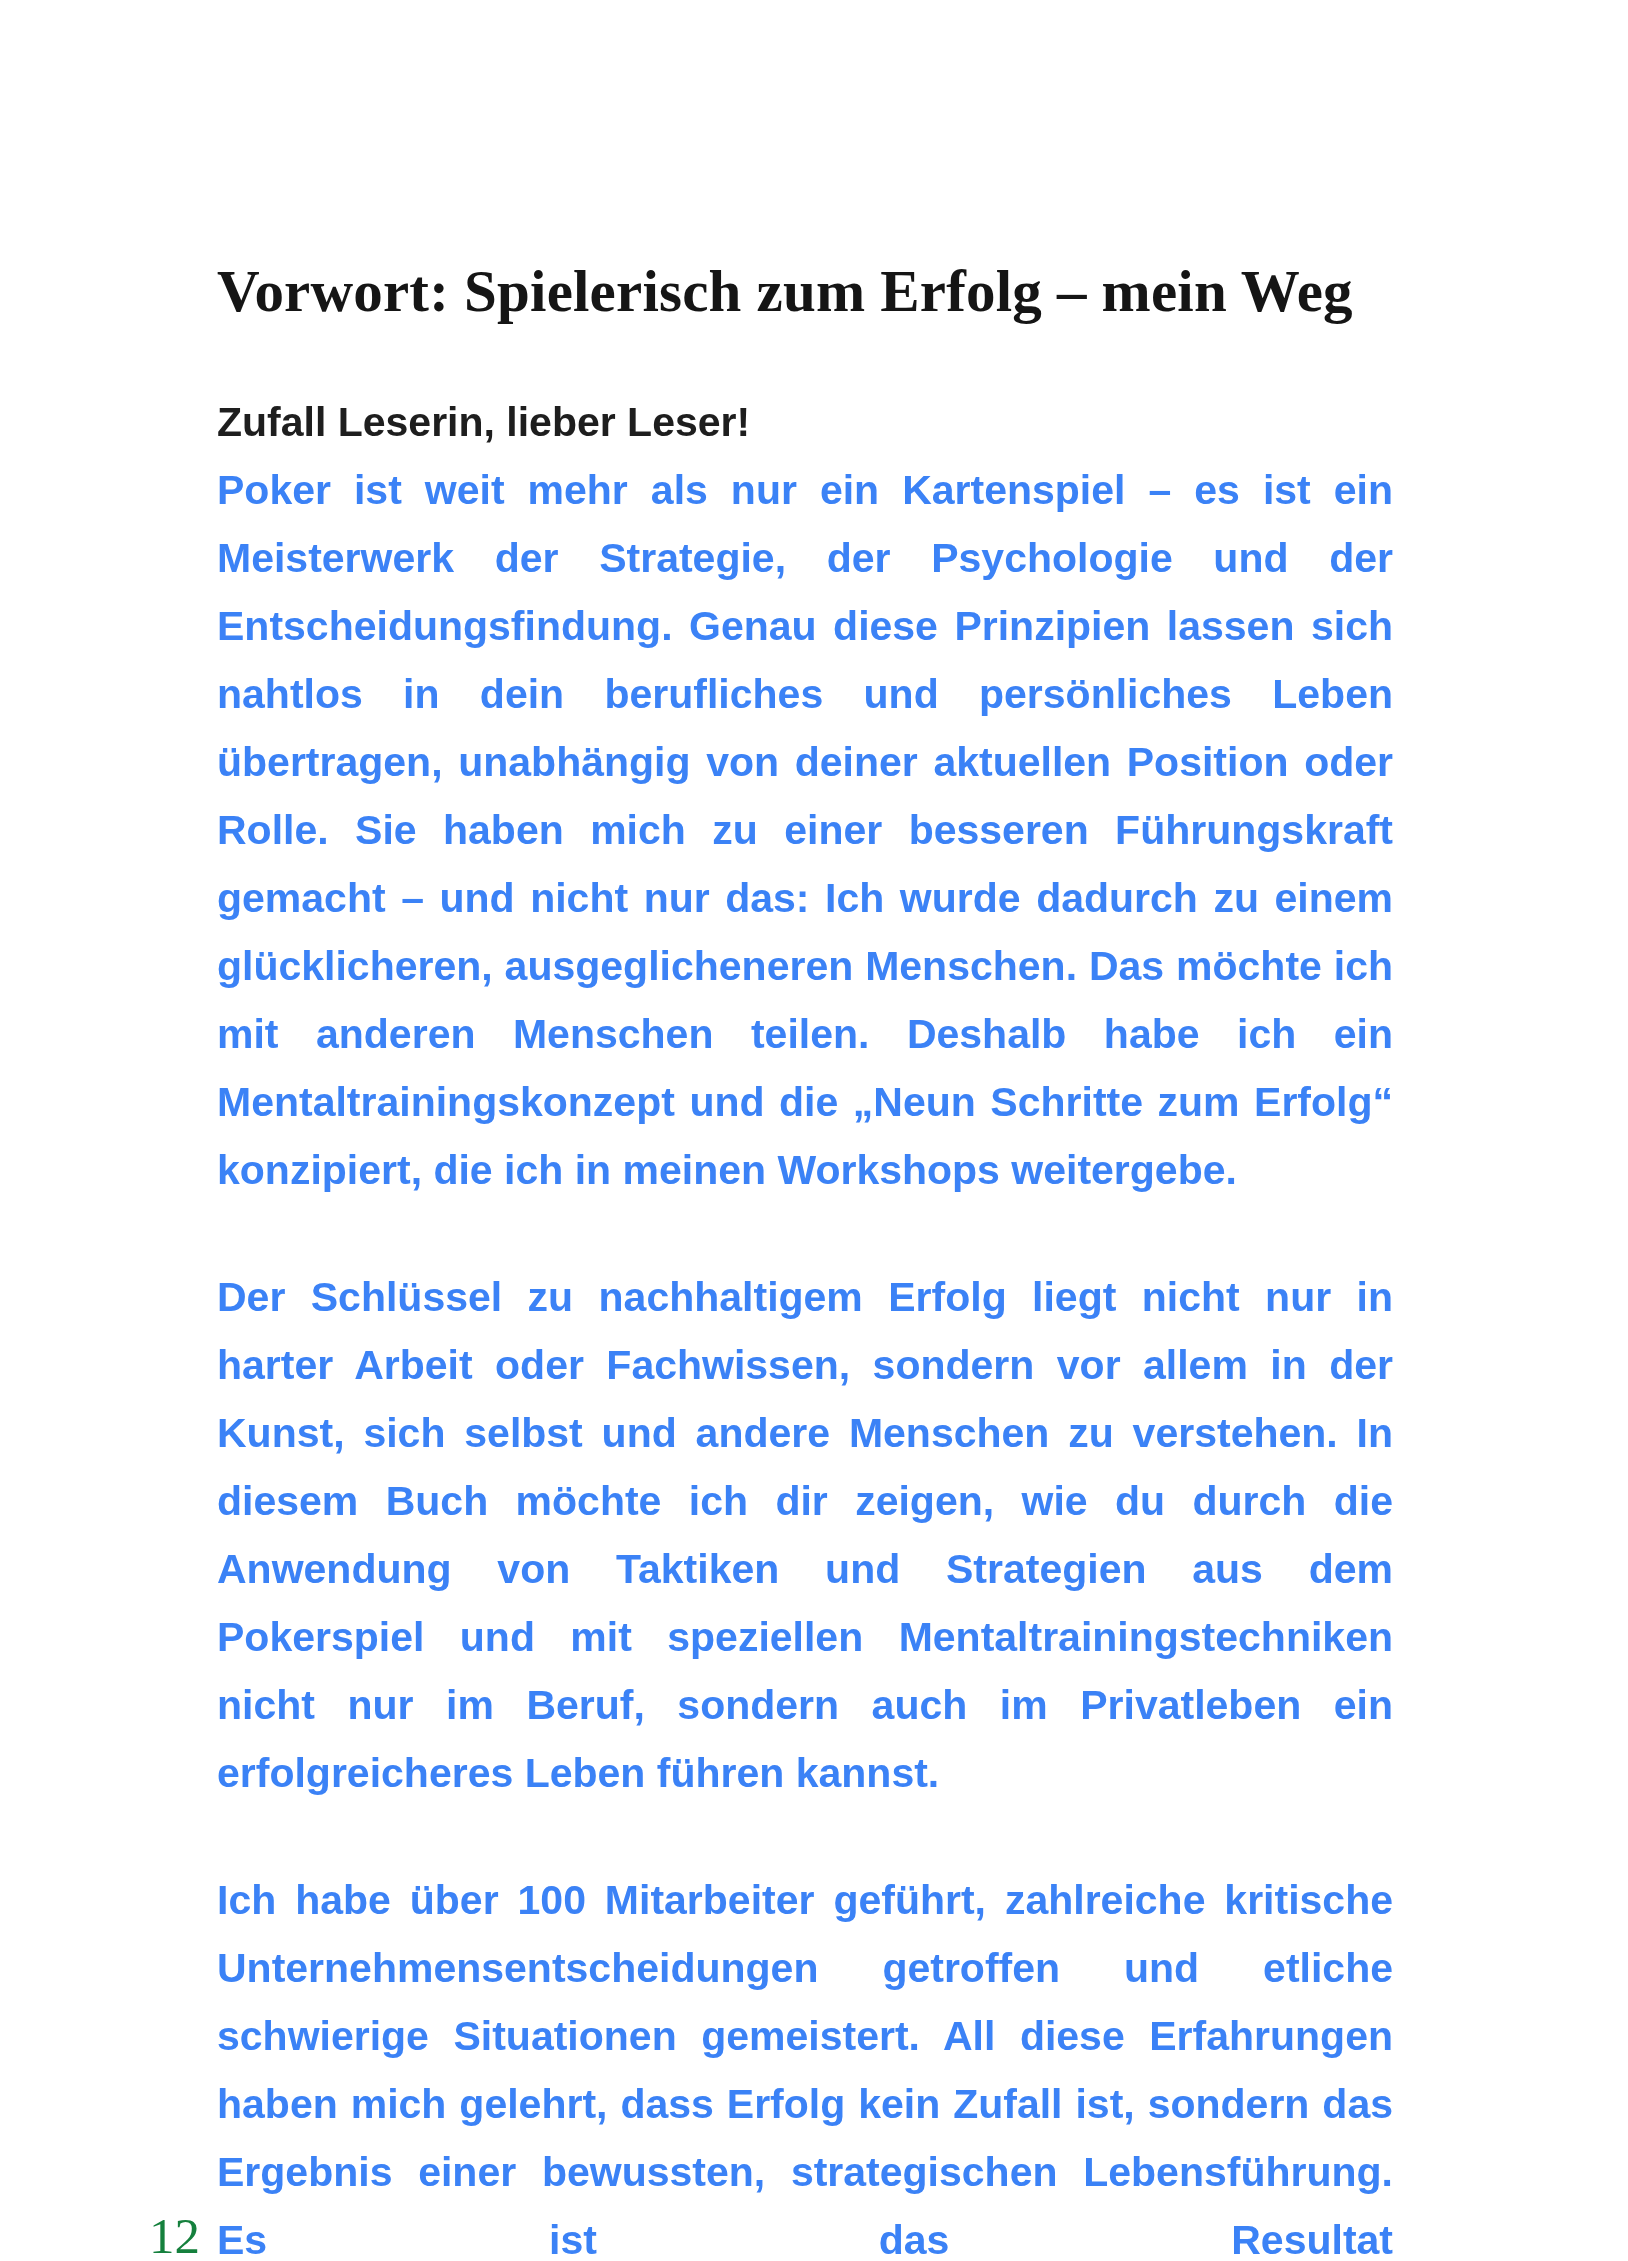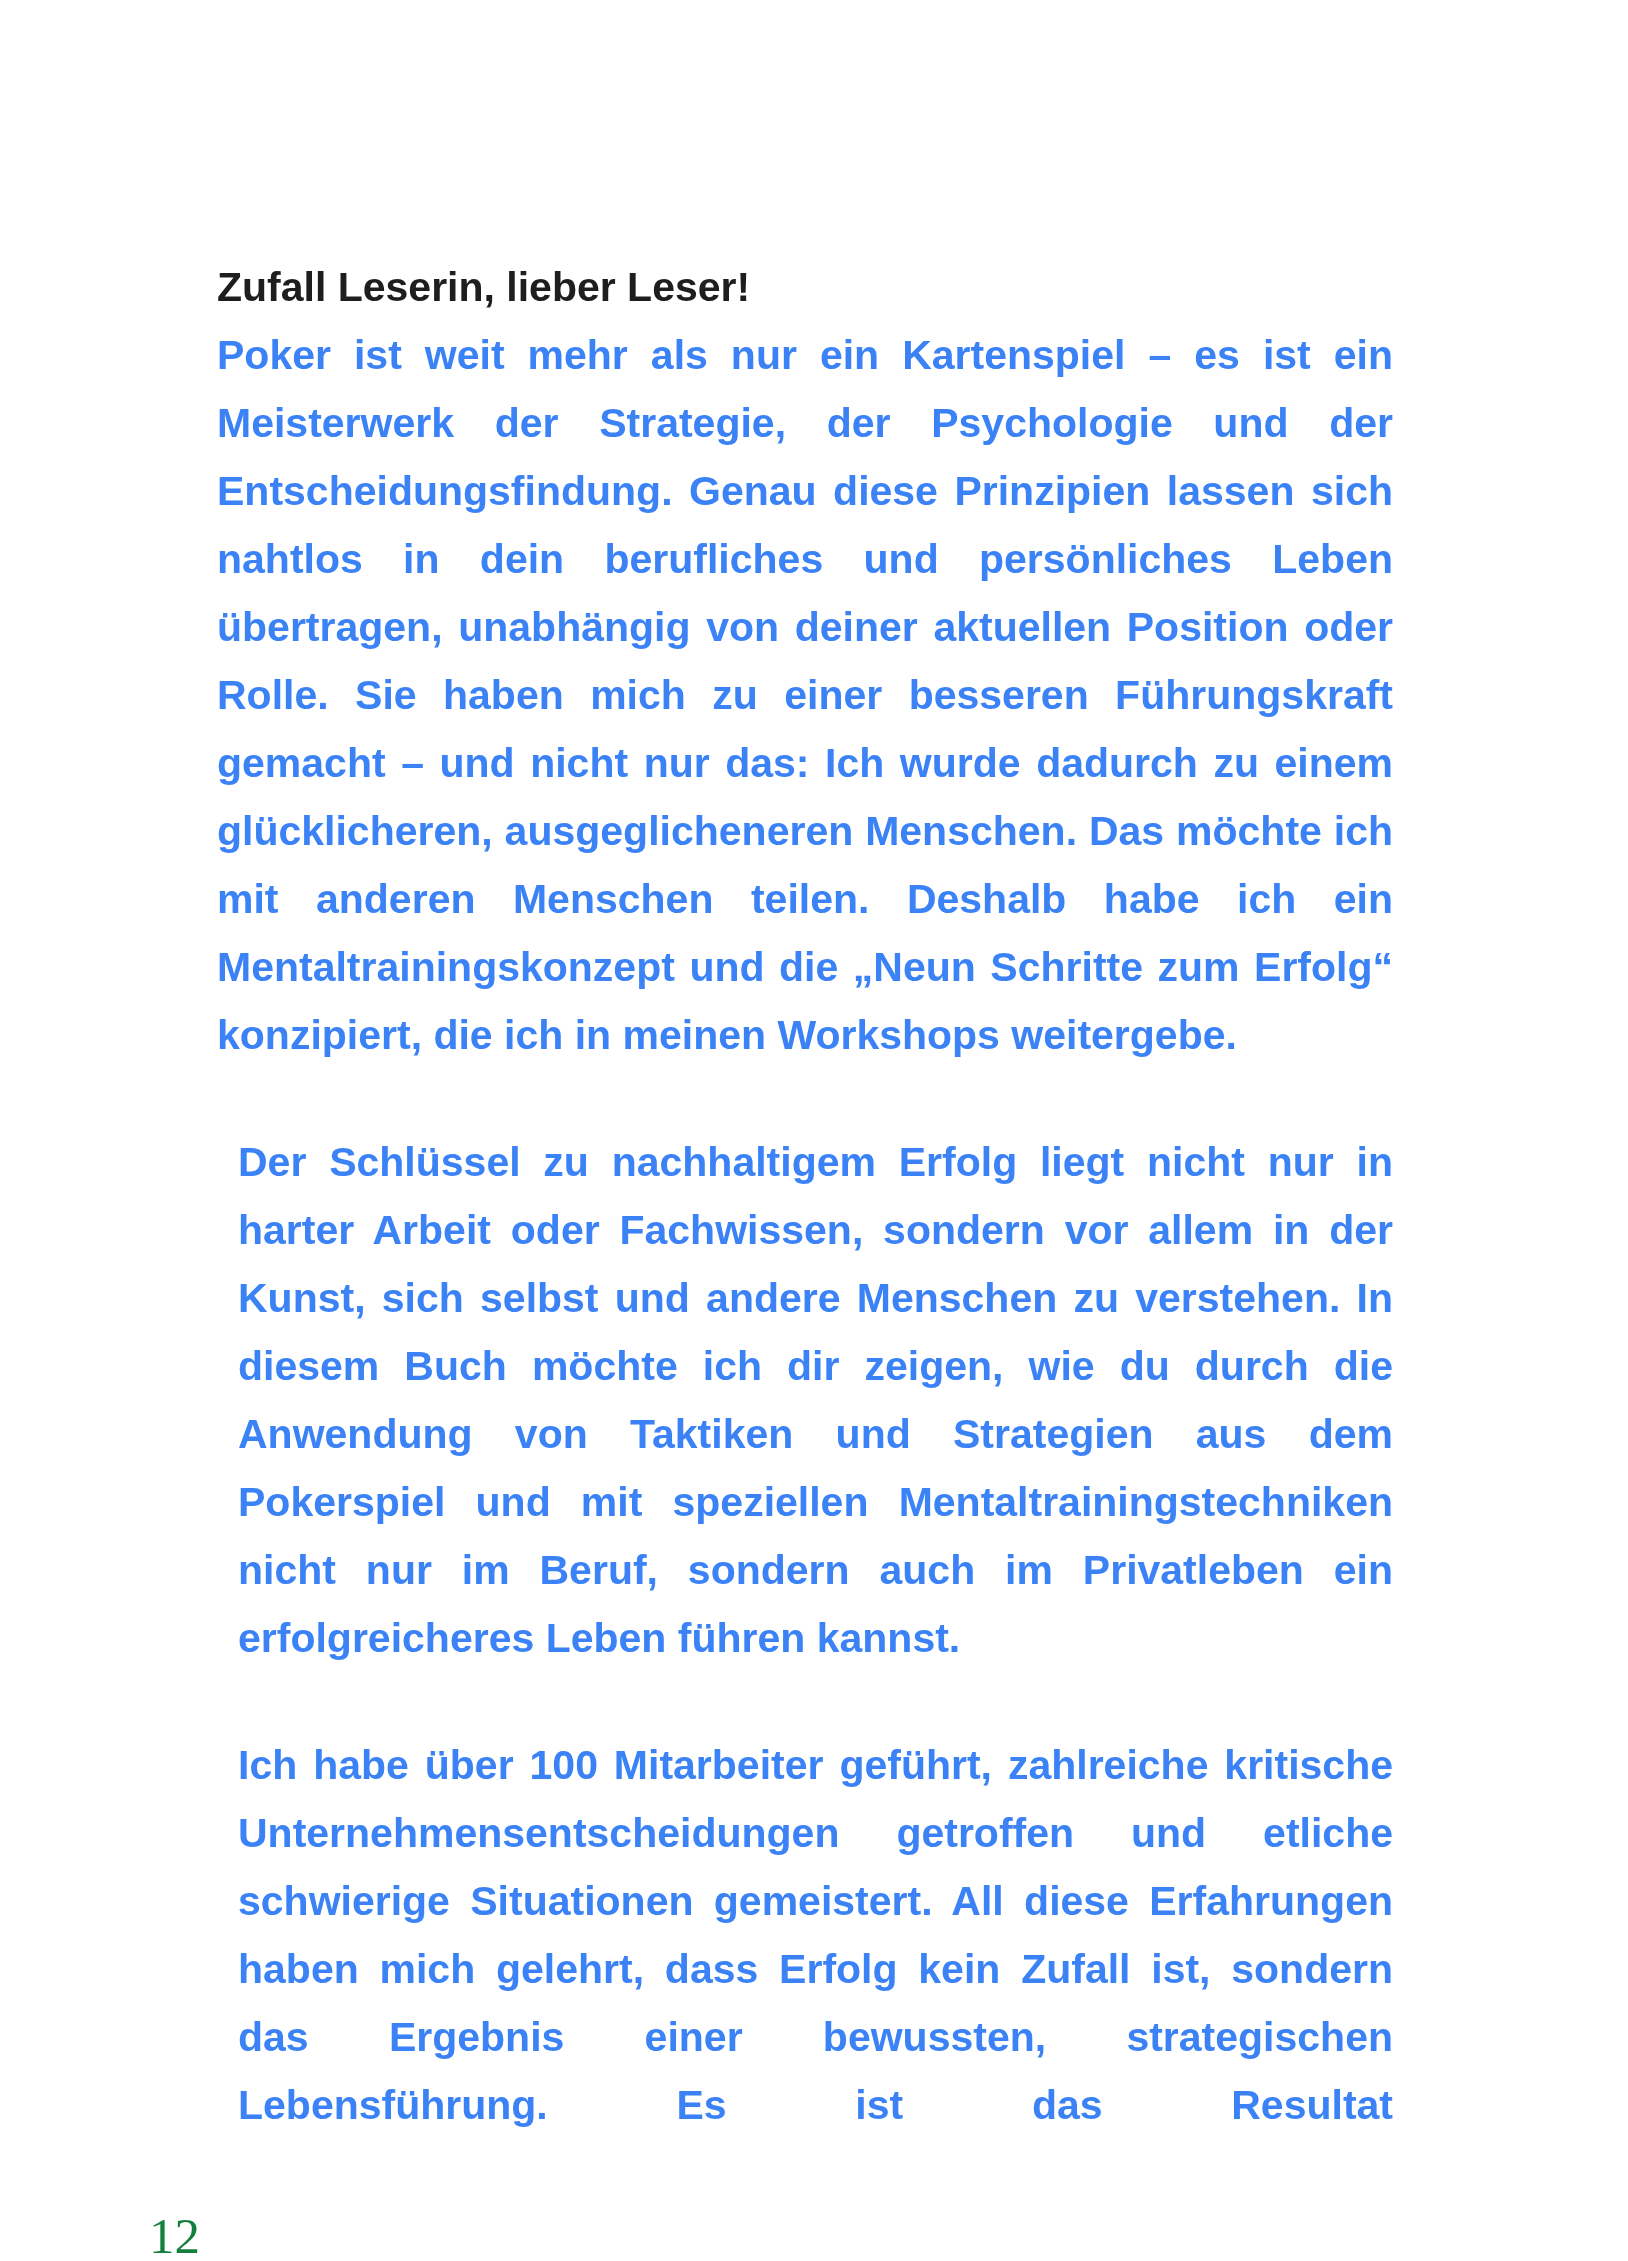--- a/index.html
+++ b/index.html
@@ -37,39 +37,39 @@
   .body-para {
     font-size: 41px;
     line-height: 68px;
     text-align: justify;
     color: #3b82f6;
     hyphens: none;
     font-weight: bold;
   }
   .body-para + .body-para {
     margin-top: 59px;
-    margin-left: 21px;
   }
   .body-para.continued {
     text-align-last: justify;
   }
   .page-number {
     position: absolute;
     left: 149px;
     top: 2207px;
     font-family: "Liberation Serif", serif;
     font-size: 51px;
     color: #15803d;
   }
 </style>
 </head>
 <body>
 
 <div class="page">
 
+  <h1 class="title">Vorwort: Spielerisch zum Erfolg – mein Weg</h1>
 
   <p class="salutation">Zufall Leserin, lieber Leser!</p>
 
   <p class="body-para">Poker ist weit mehr als nur ein Kartenspiel – es ist ein Meisterwerk der Strategie, der Psychologie und der Entscheidungsfindung. Genau diese Prinzipien lassen sich nahtlos in dein berufliches und persönliches Leben übertragen, unabhängig von deiner aktuellen Position oder Rolle. Sie haben mich zu einer besseren Führungskraft gemacht – und nicht nur das: Ich wurde dadurch zu einem glücklicheren, ausgeglicheneren Menschen. Das möchte ich mit anderen Menschen teilen. Deshalb habe ich ein Mentaltrainingskonzept und die „Neun Schritte zum Erfolg“ konzipiert, die ich in meinen Workshops weitergebe.</p>
 
   <p class="body-para">Der Schlüssel zu nachhaltigem Erfolg liegt nicht nur in harter Arbeit oder Fachwissen, sondern vor allem in der Kunst, sich selbst und andere Menschen zu verstehen. In diesem Buch möchte ich dir zeigen, wie du durch die Anwendung von Taktiken und Strategien aus dem Pokerspiel und mit speziellen Mentaltrainingstechniken nicht nur im Beruf, sondern auch im Privatleben ein erfolgreicheres Leben führen kannst.</p>
 
   <p class="body-para continued">Ich habe über 100 Mitarbeiter geführt, zahlreiche kritische Unternehmensentscheidungen getroffen und etliche schwierige Situationen gemeistert. All diese Erfahrungen haben mich gelehrt, dass Erfolg kein Zufall ist, sondern das Ergebnis einer bewussten, strategischen Lebensführung. Es ist das Resultat</p>
 
   <div class="page-number">12</div>

